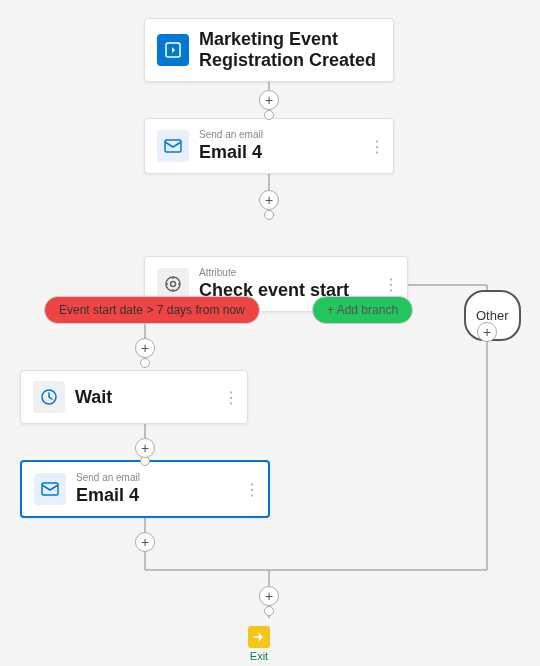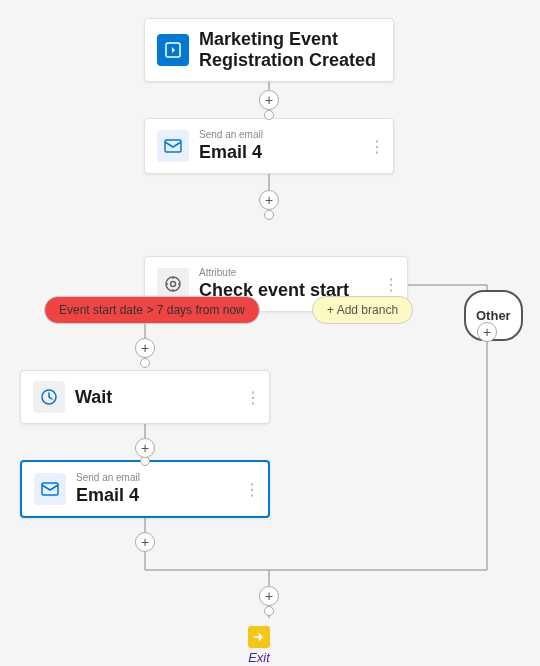--- a/index.html
+++ b/index.html
@@ -125,21 +125,21 @@
     .branch-pill.event-branch {
       left: 44px;
       top: 296px;
     }
 
     
     .add-branch-btn {
       position: absolute;
       left: 312px;
       top: 296px;
-      background: #fef9c3;
+      background: #22c55e;
       border: 1px solid #ccc;
       border-radius: 20px;
       padding: 6px 14px;
       font-size: 12px;
       color: #555;
       cursor: pointer;
       display: flex;
       align-items: center;
       gap: 4px;
     }
@@ -148,28 +148,28 @@
     .other-pill {
       position: absolute;
       left: 464px;
       top: 290px;
       background: #fff;
       border: 2px solid #555;
       border-radius: 20px;
       padding: 16px 10px;
       font-size: 13px;
       color: #333;
-      font-weight: 700;
+      font-weight: 400;
     }
 
     
     .wait-node {
       left: 20px;
       top: 370px;
-      width: 250px;
+      width: 228px;
     }
 
     
     .email2-node {
       left: 20px;
       top: 460px;
       width: 250px;
       border: 2px solid #0078d4;
     }
 
@@ -216,23 +216,22 @@
       width: 22px;
       height: 22px;
       background: #f5c518;
       border-radius: 3px;
       display: flex;
       align-items: center;
       justify-content: center;
     }
 
     .exit-label {
-      font-size: 13px;
-      color: #4c1d95;
-      font-style: italic;
+      font-size: 11px;
+      color: #15803d;
     }
   </style>
 </head>
 <body>
 
 <div class="canvas">
 
   <svg class="connectors">
 
     <line x1="269" y1="66" x2="269" y2="90" stroke="#aaa" stroke-width="1.5"></line>

